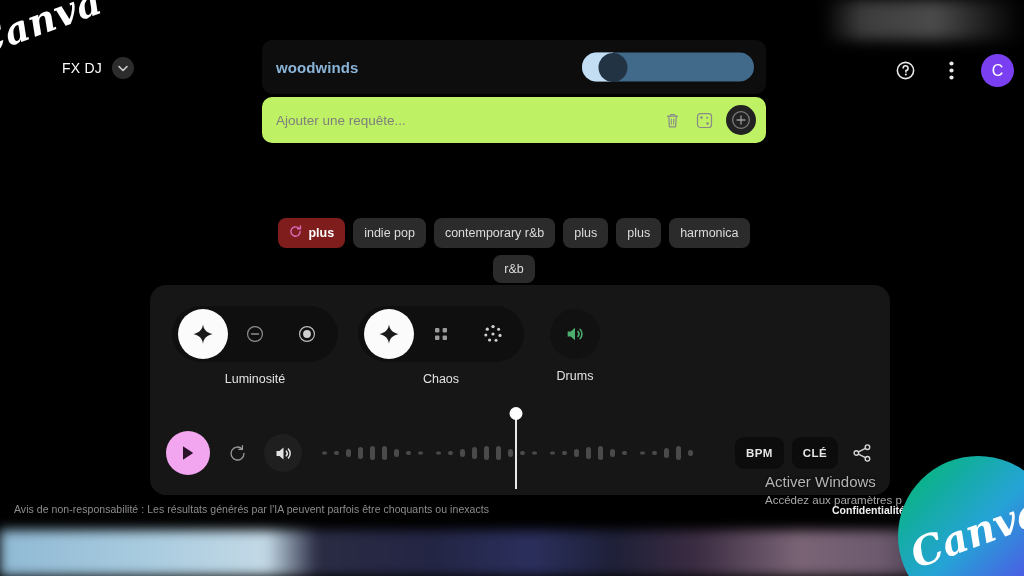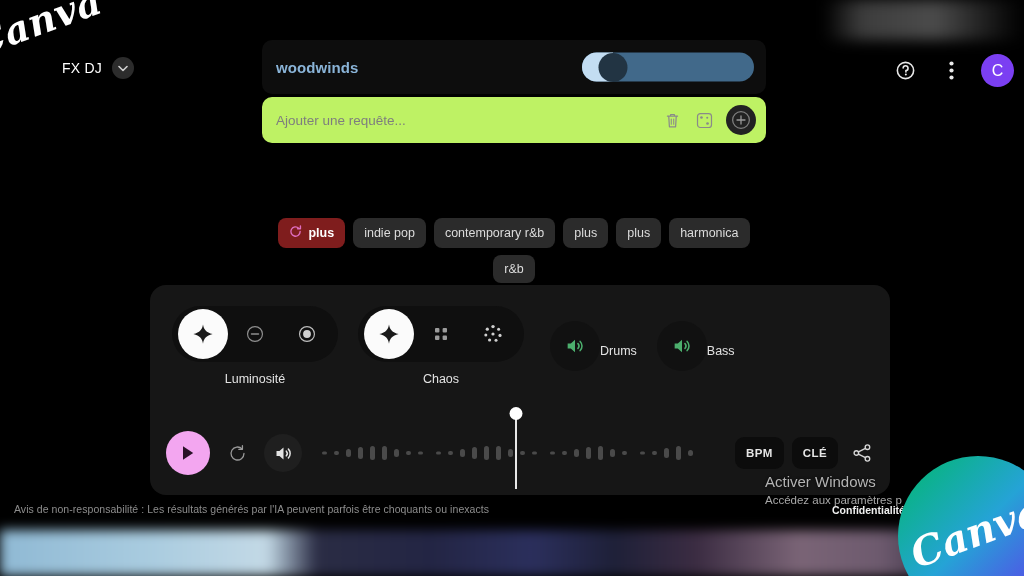--- a/index.html
+++ b/index.html
@@ -140,21 +140,21 @@
     background: #0f0f0f; border-radius: 30px; height: 56px;
     padding: 0 6px; gap: 2px;
   }
   .seg-btn {
     width: 50px; height: 50px; border-radius: 50%;
     display: flex; align-items: center; justify-content: center; cursor: pointer;
   }
   .seg-btn.active { background: #fbfbfb; }
   .seg-label { margin-top: 10px; color: #e3e3e3; font-size: 12.5px; }
 
-  .stem-group { display: flex; flex-direction: row; align-items: center; }
+  .stem-group { display: flex; flex-direction: column; align-items: center; }
   .stem-btn {
     width: 50px; height: 50px; border-radius: 50%; background: #111;
     display: flex; align-items: center; justify-content: center; cursor: pointer;
   }
   .stem-label { margin-top: 10px; color: #e3e3e3; font-size: 12.5px; }
 
   .transport {
     position: absolute; left: 0; top: 126px; width: 100%; height: 84px;
     display: flex; align-items: center; padding: 0 18px 0 16px; gap: 0;
   }
@@ -382,29 +382,20 @@
       </div>
 
       <div class="stem-group" style="margin-left:6px">
         <span class="stem-btn">
           <svg width="22" height="22" viewBox="0 0 24 24">
               <path d="M4 9.2h3.4L12 5.2v13.6L7.4 14.8H4z" fill="#4caf6d"></path>
               <path d="M15.2 9.3a4 4 0 0 1 0 5.4M17.6 7a7.2 7.2 0 0 1 0 10" stroke="#4caf6d" stroke-width="1.7" fill="none" stroke-linecap="round"></path>
             </svg>
         </span>
         <span class="stem-label">Drums</span>
-      </div>
-      <div class="stem-group">
-        <span class="stem-btn">
-          <svg width="22" height="22" viewBox="0 0 24 24">
-              <path d="M4 9.2h3.4L12 5.2v13.6L7.4 14.8H4z" fill="#4caf6d"></path>
-              <path d="M15.2 9.3a4 4 0 0 1 0 5.4M17.6 7a7.2 7.2 0 0 1 0 10" stroke="#4caf6d" stroke-width="1.7" fill="none" stroke-linecap="round"></path>
-            </svg>
-        </span>
-        <span class="stem-label">Bass</span>
       </div>
     </div>
 
     <div class="transport">
       <span class="play-btn">
         <svg width="16" height="18" viewBox="0 0 16 18">
             <path d="M3 2.2 13.2 9 3 15.8z" fill="#2a1228"></path>
           </svg>
       </span>
       <span class="t-icon-btn" style="margin-left:8px">

